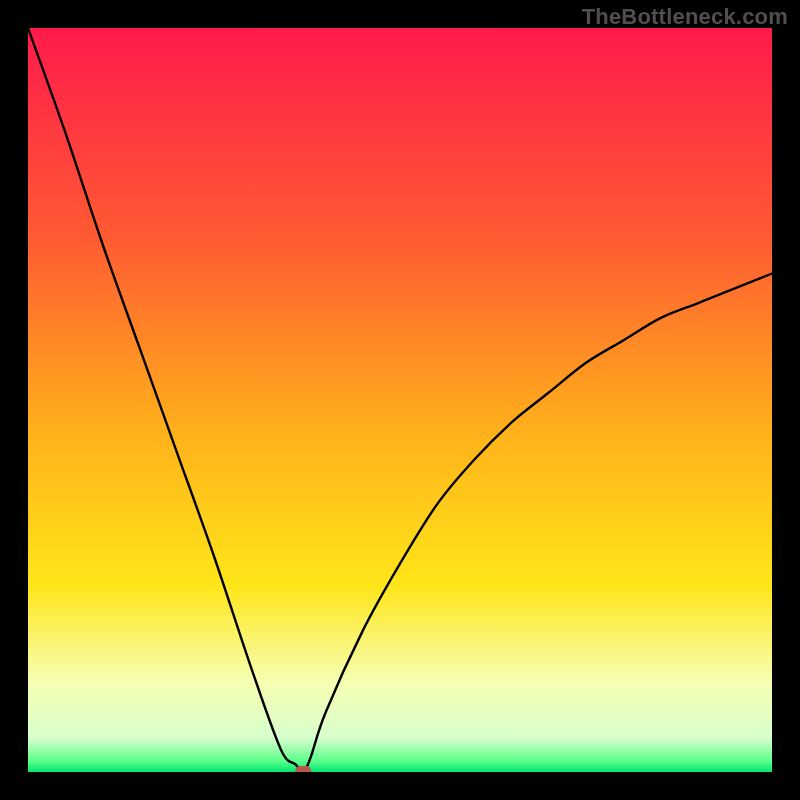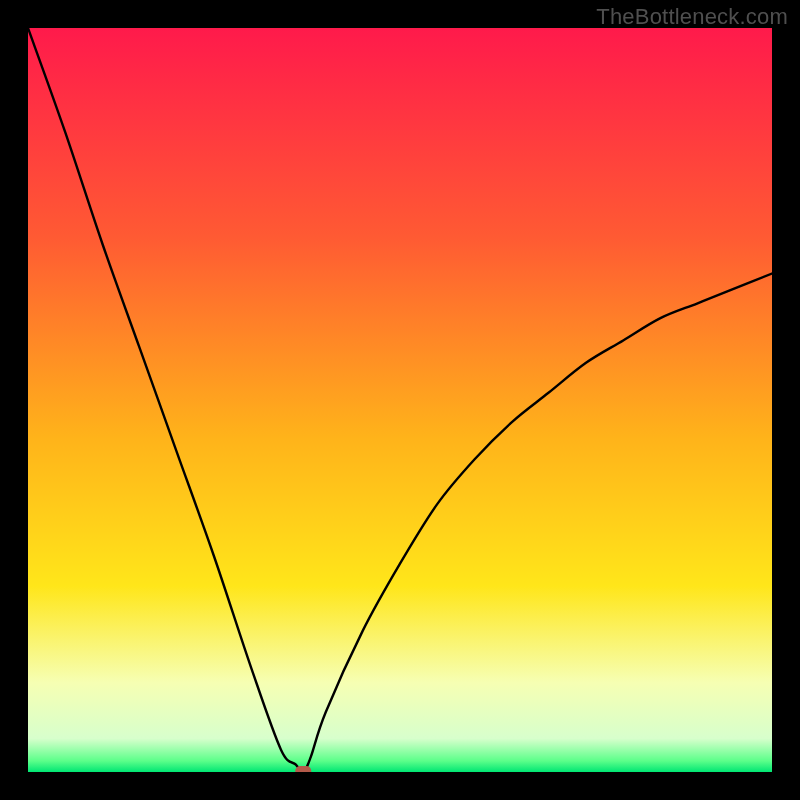--- a/index.html
+++ b/index.html
@@ -24,21 +24,21 @@
     width: 744px;
     height: 744px;
     overflow: hidden;
   }
   .watermark {
     position: absolute;
     top: 4px;
     right: 12px;
     color: #4f4f4f;
     font-size: 22px;
-    font-weight: 400;
+    font-weight: 700;
     letter-spacing: 0.2px;
     user-select: none;
   }
   svg { display: block; }
 </style>
 </head>
 <body>
 
 <div class="frame">
 

